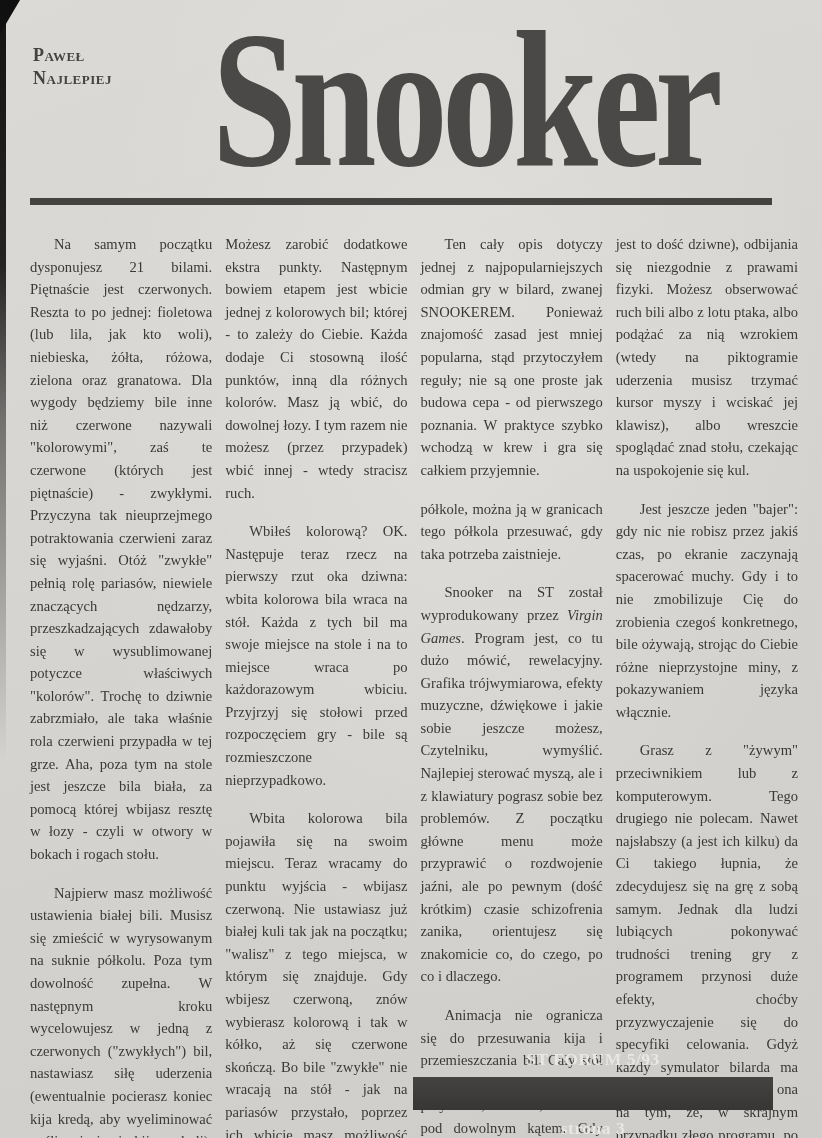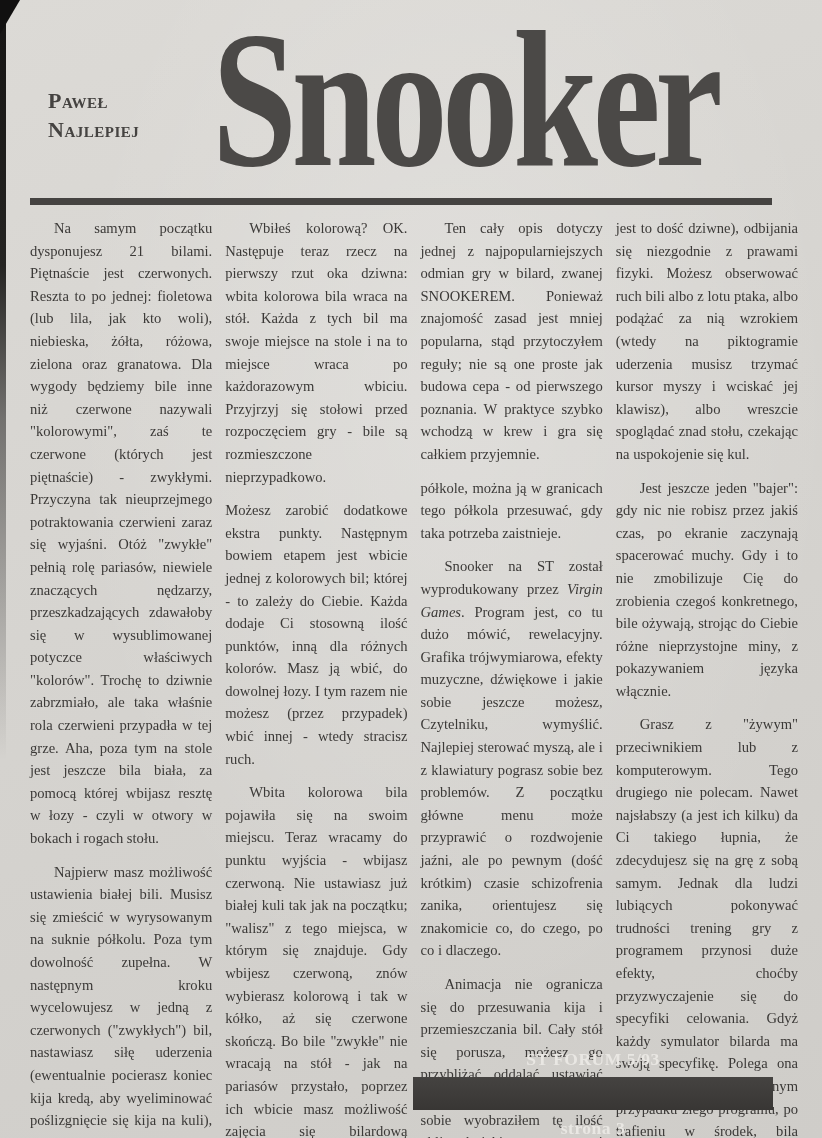--- a/index.html
+++ b/index.html
@@ -21,25 +21,24 @@
   }
   .scan-corner {
     position: absolute; left: 0; top: 0;
     width: 0; height: 0;
     border-top: 34px solid #111010;
     border-right: 20px solid transparent;
   }
 
   
   .byline {
-    position: absolute; left: 48px; top: 44px;
+    position: absolute; left: 33px; top: 44px;
     font-weight: bold; font-variant: small-caps;
-    font-size: 22px; line-height: 1.3; letter-spacing: 0.5px;
+    font-size: 18px; line-height: 1.3; letter-spacing: 0.5px;
     color: #454341;
-    margin-top: 43px;
   }
   .headline {
     position: absolute; left: 212px; top: 10px;
     font-weight: bold; font-size: 196px; line-height: 178px;
     letter-spacing: -7px; color: #4b4947;
     transform: scaleX(0.78); transform-origin: 0 0;
     white-space: nowrap;
   }
   .head-rule {
     position: absolute; left: 30px; top: 198px;
@@ -47,21 +46,21 @@
   }
 
   
   .article {
     position: absolute; left: 30px; top: 217px;
     width: 768px; height: 912px;
     display: flex; gap: 13px;
   }
   .col { flex: 1 1 0; min-width: 0; }
   .para {
-    margin: 0 0 11px 0;
+    margin: 16px 0 11px 0;
     font-size: 14.6px; line-height: 22.6px;
     text-align: justify; text-indent: 24px;
     color: #3b3937;
   }
   .para.cont { text-indent: 0; }
   .para em { font-style: italic; }
 
   
   .footer-bar {
     position: absolute; left: 413px; top: 1077px;
@@ -88,22 +87,22 @@
 <div class="headline">Snooker</div>
 
 <div class="head-rule"></div>
 
 <div class="article">
   <div class="col">
       <p class="para">Na samym początku dysponujesz 21 bilami. Piętnaście jest czerwonych. Reszta to po jednej: fioletowa (lub lila, jak kto woli), niebieska, żółta, różowa, zielona oraz granatowa. Dla wygody będziemy bile inne niż czerwone nazywali "kolorowymi", zaś te czerwone (których jest piętnaście) - zwykłymi. Przyczyna tak nieuprzejmego potraktowania czerwieni zaraz się wyjaśni. Otóż "zwykłe" pełnią rolę pariasów, niewiele znaczących nędzarzy, przeszkadzających zdawałoby się w wysublimowanej potyczce właściwych "kolorów". Trochę to dziwnie zabrzmiało, ale taka właśnie rola czerwieni przypadła w tej grze. Aha, poza tym na stole jest jeszcze bila biała, za pomocą której wbijasz resztę w łozy - czyli w otwory w bokach i rogach stołu.</p>
       <p class="para">Najpierw masz możliwość ustawienia białej bili. Musisz się zmieścić w wyrysowanym na suknie półkolu. Poza tym dowolność zupełna. W następnym kroku wycelowujesz w jedną z czerwonych ("zwykłych") bil, nastawiasz siłę uderzenia (ewentualnie pocierasz koniec kija kredą, aby wyeliminować poślizgnięcie się kija na kuli), po czym, mówiąc oględnie, traktujesz białą bilę siłowo. Jeśli poprawnie wycelowałeś, biała powinna trafić w jedną ze zwykłych bil. Gdy jako pierwsza zostanie uderzona któraś z kolorowych, tracisz ruch na rzecz przeciwnika - jest to nieprzemijająca zasada w tej grze. Wtedy przeciwnik decyduje, czy pozwolić Ci grać, czy też samemu podjąć walkę. Na ogół wybiera to drugie...</p>
     </div>
   <div class="col">
+      <p class="para cont">Możesz zarobić dodatkowe ekstra punkty. Następnym bowiem etapem jest wbicie jednej z kolorowych bil; której - to zależy do Ciebie. Każda dodaje Ci stosowną ilość punktów, inną dla różnych kolorów. Masz ją wbić, do dowolnej łozy. I tym razem nie możesz (przez przypadek) wbić innej - wtedy stracisz ruch.</p>
       <p class="para">Wbiłeś kolorową? OK. Następuje teraz rzecz na pierwszy rzut oka dziwna: wbita kolorowa bila wraca na stół. Każda z tych bil ma swoje miejsce na stole i na to miejsce wraca po każdorazowym wbiciu. Przyjrzyj się stołowi przed rozpoczęciem gry - bile są rozmieszczone nieprzypadkowo.</p>
-      <p class="para cont">Możesz zarobić dodatkowe ekstra punkty. Następnym bowiem etapem jest wbicie jednej z kolorowych bil; której - to zależy do Ciebie. Każda dodaje Ci stosowną ilość punktów, inną dla różnych kolorów. Masz ją wbić, do dowolnej łozy. I tym razem nie możesz (przez przypadek) wbić innej - wtedy stracisz ruch.</p>
       <p class="para">Wbita kolorowa bila pojawiła się na swoim miejscu. Teraz wracamy do punktu wyjścia - wbijasz czerwoną. Nie ustawiasz już białej kuli tak jak na początku; "walisz" z tego miejsca, w którym się znajduje. Gdy wbijesz czerwoną, znów wybierasz kolorową i tak w kółko, aż się czerwone skończą. Bo bile "zwykłe" nie wracają na stół - jak na pariasów przystało, poprzez ich wbicie masz możliwość zajęcia się bilardową arystokracją, czyli bilami kolorowymi, dającymi dość duży dochód punktowy.</p>
     </div>
   <div class="col">
       <p class="para">Ten cały opis dotyczy jednej z najpopularniejszych odmian gry w bilard, zwanej SNOOKEREM. Ponieważ znajomość zasad jest mniej popularna, stąd przytoczyłem reguły; nie są one proste jak budowa cepa - od pierwszego poznania. W praktyce szybko wchodzą w krew i gra się całkiem przyjemnie.</p>
       <p class="para cont">półkole, można ją w granicach tego półkola przesuwać, gdy taka potrzeba zaistnieje.</p>
       <p class="para">Snooker na ST został wyprodukowany przez <em>Virgin Games</em>. Program jest, co tu dużo mówić, rewelacyjny. Grafika trójwymiarowa, efekty muzyczne, dźwiękowe i jakie sobie jeszcze możesz, Czytelniku, wymyślić. Najlepiej sterować myszą, ale i z klawiatury pograsz sobie bez problemów. Z początku główne menu może przyprawić o rozdwojenie jaźni, ale po pewnym (dość krótkim) czasie schizofrenia zanika, orientujesz się znakomicie co, do czego, po co i dlaczego.</p>
       <p class="para">Animacja nie ogranicza się do przesuwania kija i przemieszczania bil. Cały stół się porusza, możesz go przybliżać, oddalać, ustawiać pod dowolnym kątem. Gdy sobie wyobraziłem tę ilość obliczeń, jakie program musi dokonywać przy tego typu operacjach, wpadłem w jeszcze większy zachwyt. Wytłumaczenie jest tylko jedno: po załadowaniu gry do pamięci do komputera wchodzi malutki krasnoludek, wkłada korbkę do procesora i kręcąc nią przyśpiesza jego pracę. Po prostu ruch jest zbyt płynny, by sam komputer to wszystko obliczał bez pomocy z zewnątrz. W dodatku nie ma w grze efektów specjalnych innego zgoła rodzaju, które nader często występują w innych symulatorach bilarda, a mianowicie niespodziewanych zahamowań w ruchu bili, przesuwania po łuku (gdy bila nie obraca się</p>
     </div>
   <div class="col">
 

